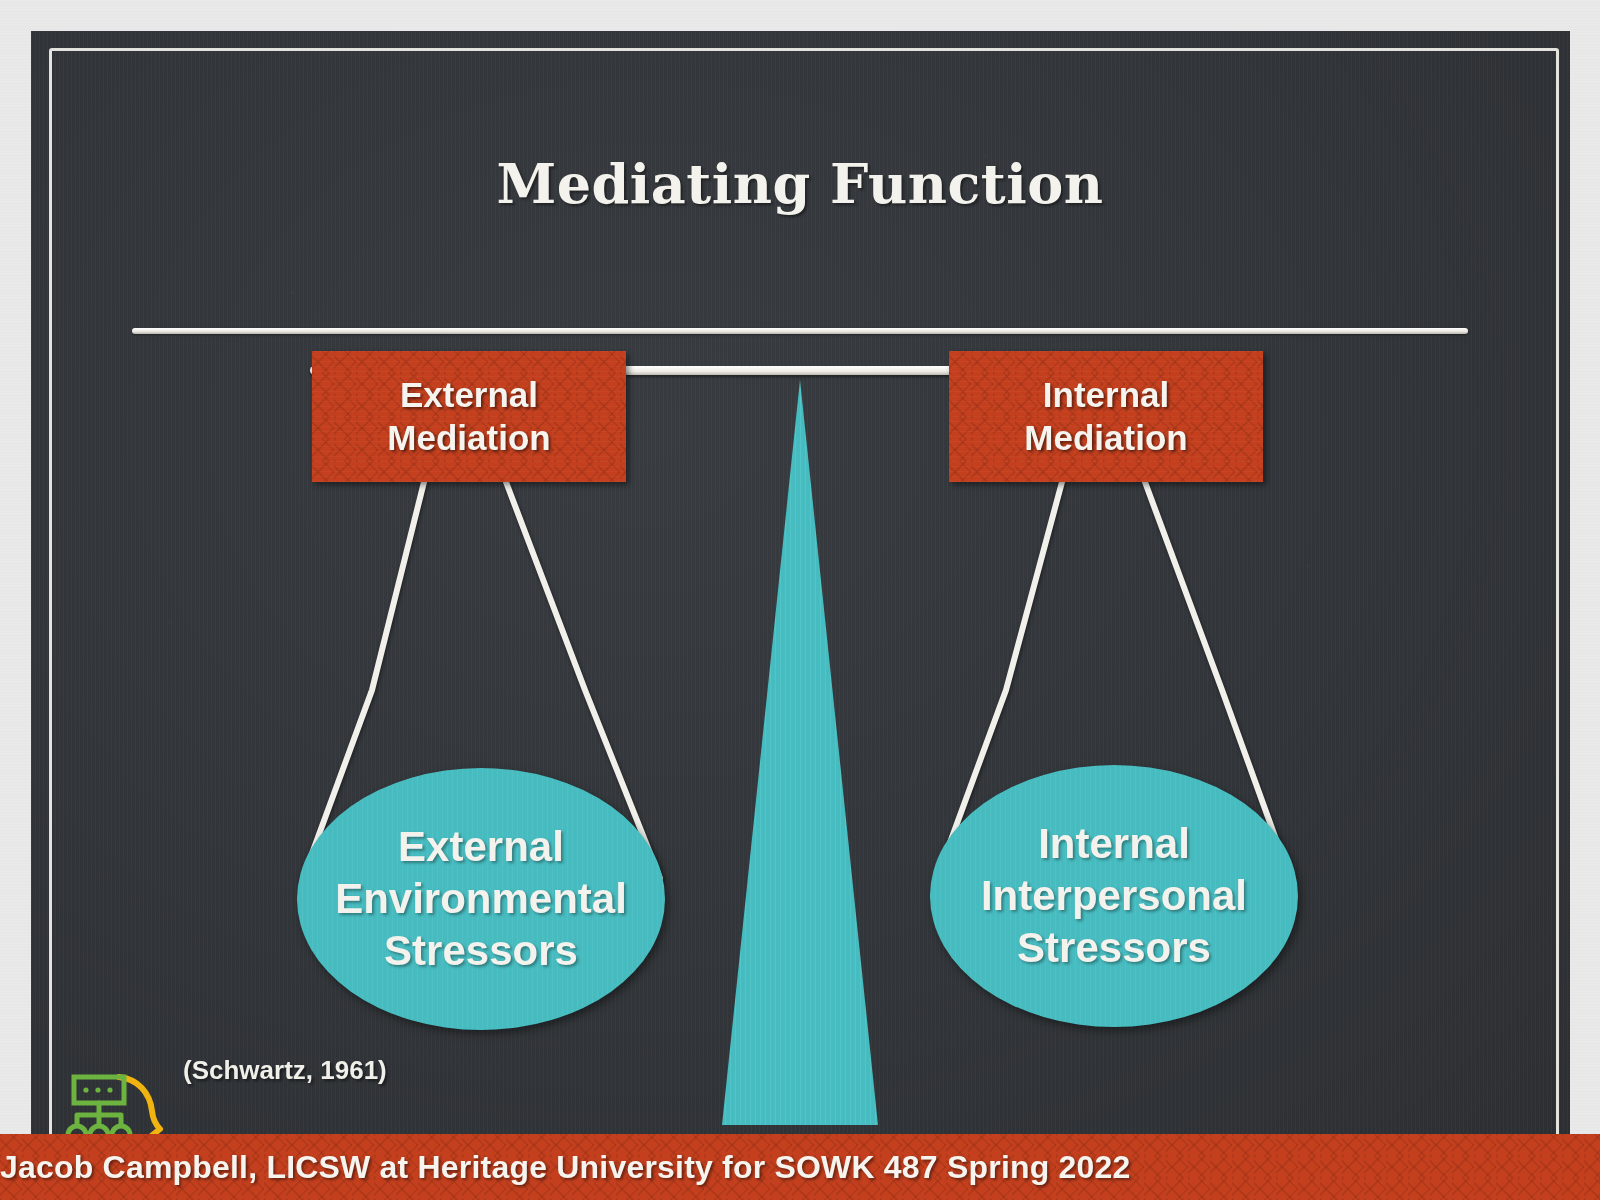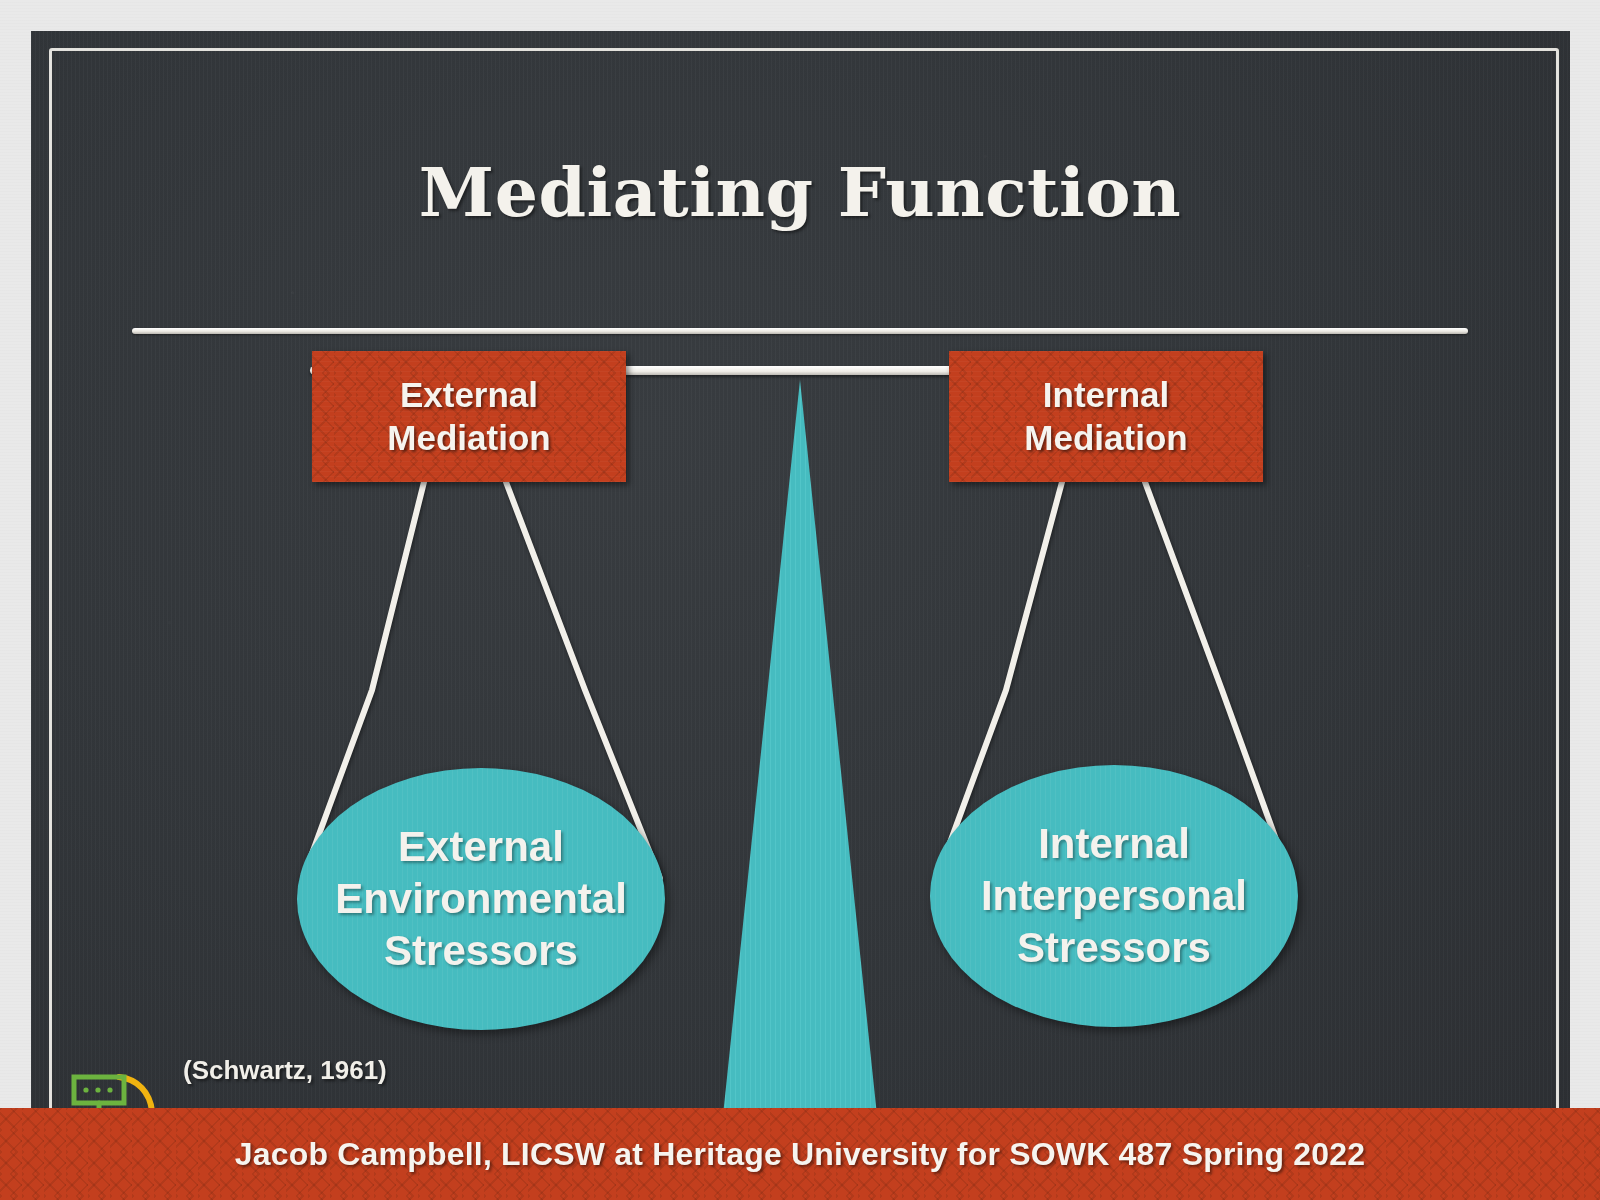--- a/index.html
+++ b/index.html
@@ -66,21 +66,21 @@
 
   
   .title {
     position: absolute;
     left: 0;
     top: 152px;
     width: 1600px;
     text-align: center;
     font-family: "DejaVu Serif", "Liberation Serif", serif;
     font-weight: bold;
-    font-size: 68px;
+    font-size: 54px;
     letter-spacing: 0.5px;
     color: #f4f2ec;
     text-shadow: 2px 2px 3px rgba(0,0,0,0.45);
   }
 
   .title-rule {
     position: absolute;
     left: 132px;
     top: 328px;
     width: 1336px;
@@ -185,29 +185,29 @@
     color: #f1efe9;
     text-shadow: 2px 2px 3px rgba(0,0,0,0.5);
   }
 
   
   .footer {
     position: absolute;
     left: 0;
     bottom: 0;
     width: 1600px;
-    height: 92px;
+    height: 66px;
     background-color: #c33f1e;
     background-image:
       repeating-linear-gradient(135deg, rgba(0,0,0,0.085) 0px, rgba(0,0,0,0.085) 2px, transparent 2px, transparent 11px),
       repeating-linear-gradient(45deg, rgba(0,0,0,0.085) 0px, rgba(0,0,0,0.085) 2px, transparent 2px, transparent 11px);
     background-size: 22px 22px, 22px 22px;
     display: flex;
     align-items: center;
-    justify-content: center;
+    justify-content: flex-start;
   }
   .footer .label {
     font-size: 32px;
     font-weight: bold;
     color: #f6f4ef;
     text-shadow: 2px 2px 3px rgba(0,0,0,0.45);
     letter-spacing: 0.2px;
   }
 
   

